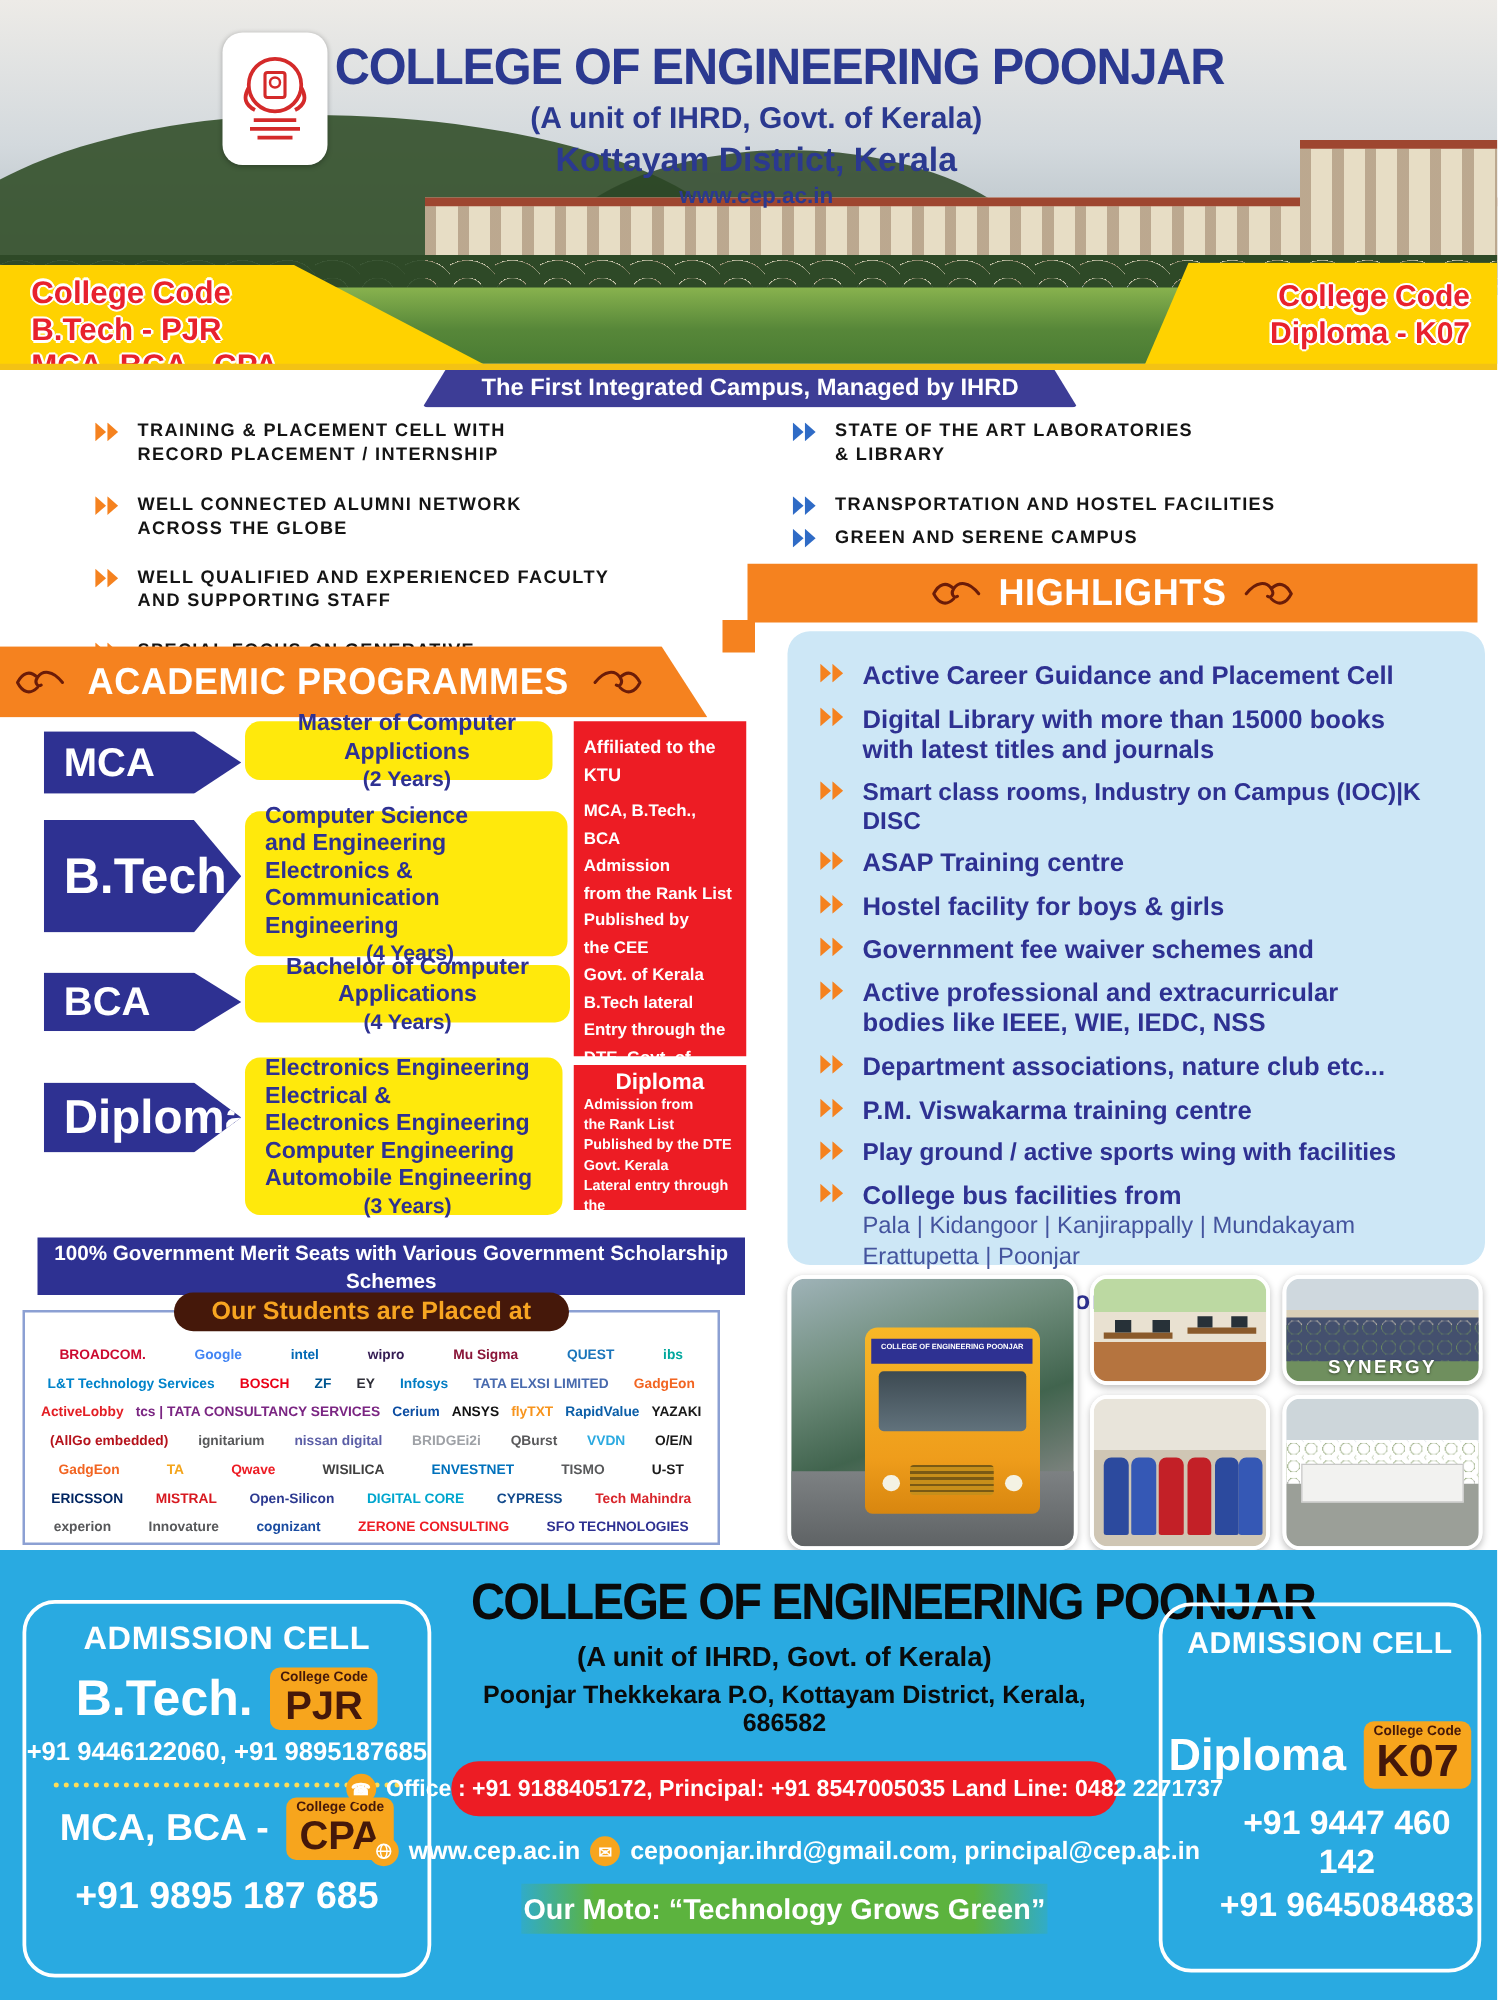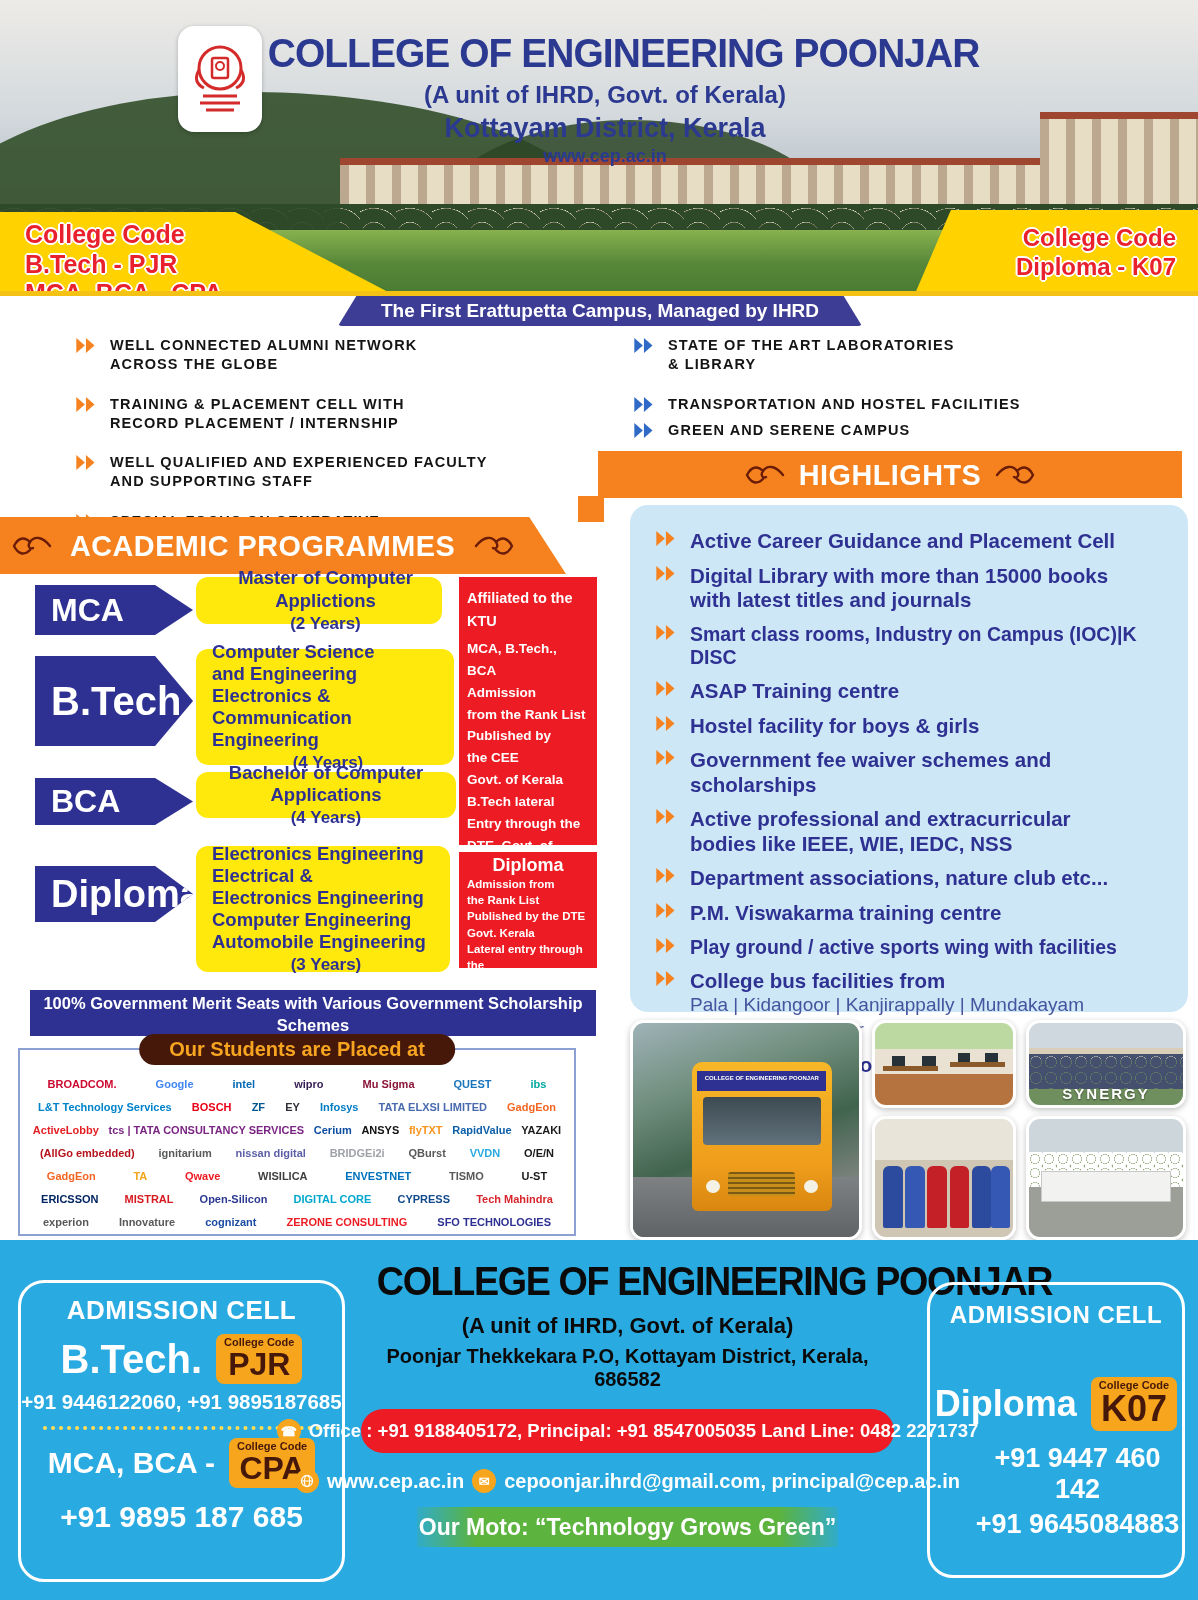--- a/index.html
+++ b/index.html
@@ -203,41 +203,41 @@
       <div>College Code</div>
       <div>B.Tech - PJR</div>
       <div>MCA, BCA - CPA</div>
     </div>
     <div class="badge badge-right">
       <div>College Code</div>
       <div>Diploma - K07</div>
     </div>
   </div>
   <div class="gold-line"></div>
-  <div class="ribbon">The First Erattupetta Campus, Managed by IHRD</div>
+  <div class="ribbon">The First Integrated Campus, Managed by IHRD</div>
 
   <div class="feat-col feat-left">
     <div class="feat-item">
       <svg class="chev orange" viewBox="0 0 20 14">
           <polygon points="0,0 8,7 0,14"></polygon>
           <polygon points="9,0 17,7 9,14"></polygon>
         </svg>
       <div class="feat-text">
+          <span>TRAINING &amp; PLACEMENT CELL WITH</span>
+          <span>RECORD PLACEMENT / INTERNSHIP</span>
+        </div>
+    </div>
+    <div class="feat-item">
+      <svg class="chev orange" viewBox="0 0 20 14">
+          <polygon points="0,0 8,7 0,14"></polygon>
+          <polygon points="9,0 17,7 9,14"></polygon>
+        </svg>
+      <div class="feat-text">
           <span>WELL CONNECTED ALUMNI NETWORK</span>
           <span>ACROSS THE GLOBE</span>
-        </div>
-    </div>
-    <div class="feat-item">
-      <svg class="chev orange" viewBox="0 0 20 14">
-          <polygon points="0,0 8,7 0,14"></polygon>
-          <polygon points="9,0 17,7 9,14"></polygon>
-        </svg>
-      <div class="feat-text">
-          <span>TRAINING &amp; PLACEMENT CELL WITH</span>
-          <span>RECORD PLACEMENT / INTERNSHIP</span>
         </div>
     </div>
     <div class="feat-item">
       <svg class="chev orange" viewBox="0 0 20 14">
           <polygon points="0,0 8,7 0,14"></polygon>
           <polygon points="9,0 17,7 9,14"></polygon>
         </svg>
       <div class="feat-text">
           <span>WELL QUALIFIED AND EXPERIENCED FACULTY</span>
           <span>AND SUPPORTING STAFF</span>
@@ -423,21 +423,20 @@
           <span>Hostel facility for boys &amp; girls</span>
         </div>
     </div>
     <div class="hl-item">
       <svg class="chev orange" viewBox="0 0 20 14">
           <polygon points="0,0 8,7 0,14"></polygon>
           <polygon points="9,0 17,7 9,14"></polygon>
         </svg>
       <div class="hl-text">
           <span>Government fee waiver schemes and</span>
-          <span>scholarships</span>
         </div>
     </div>
     <div class="hl-item">
       <svg class="chev orange" viewBox="0 0 20 14">
           <polygon points="0,0 8,7 0,14"></polygon>
           <polygon points="9,0 17,7 9,14"></polygon>
         </svg>
       <div class="hl-text">
           <span>Active professional and extracurricular</span>
           <span>bodies like IEEE, WIE, IEDC, NSS</span>

